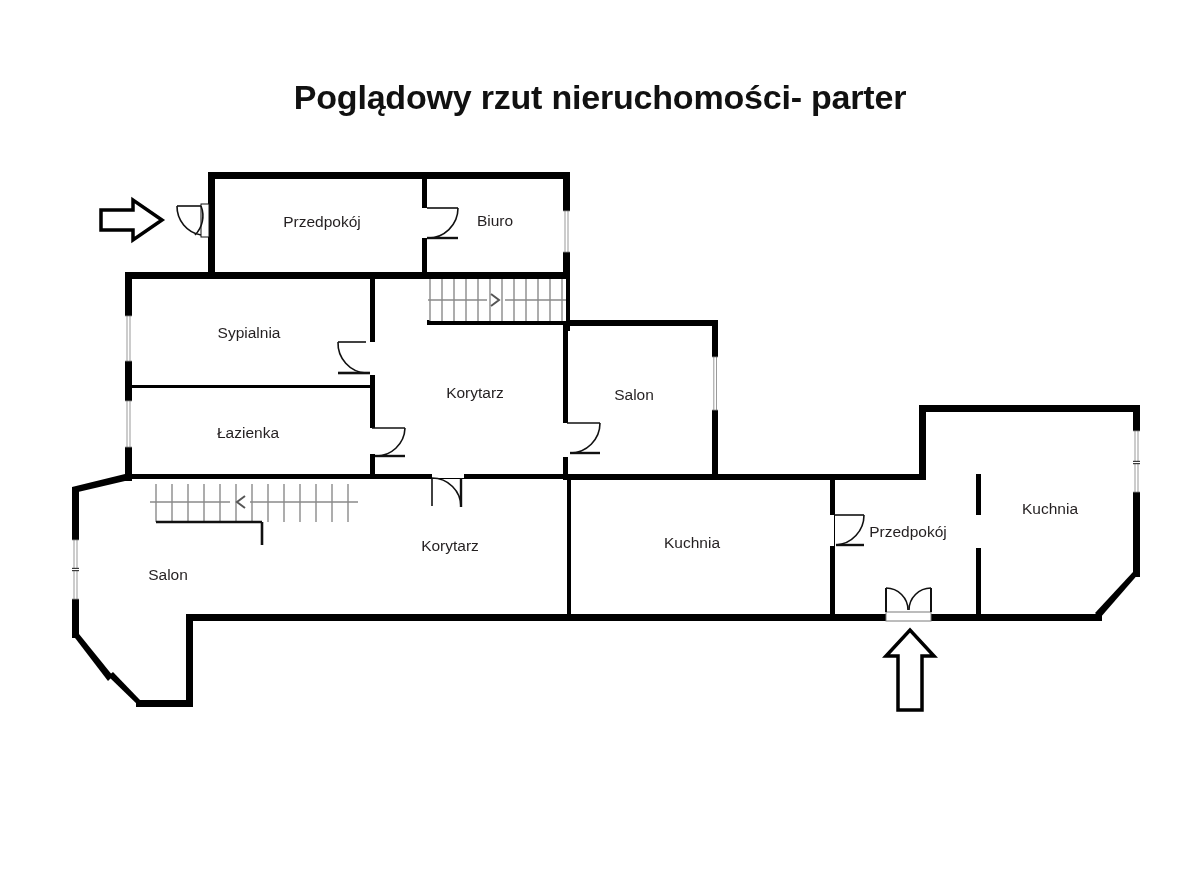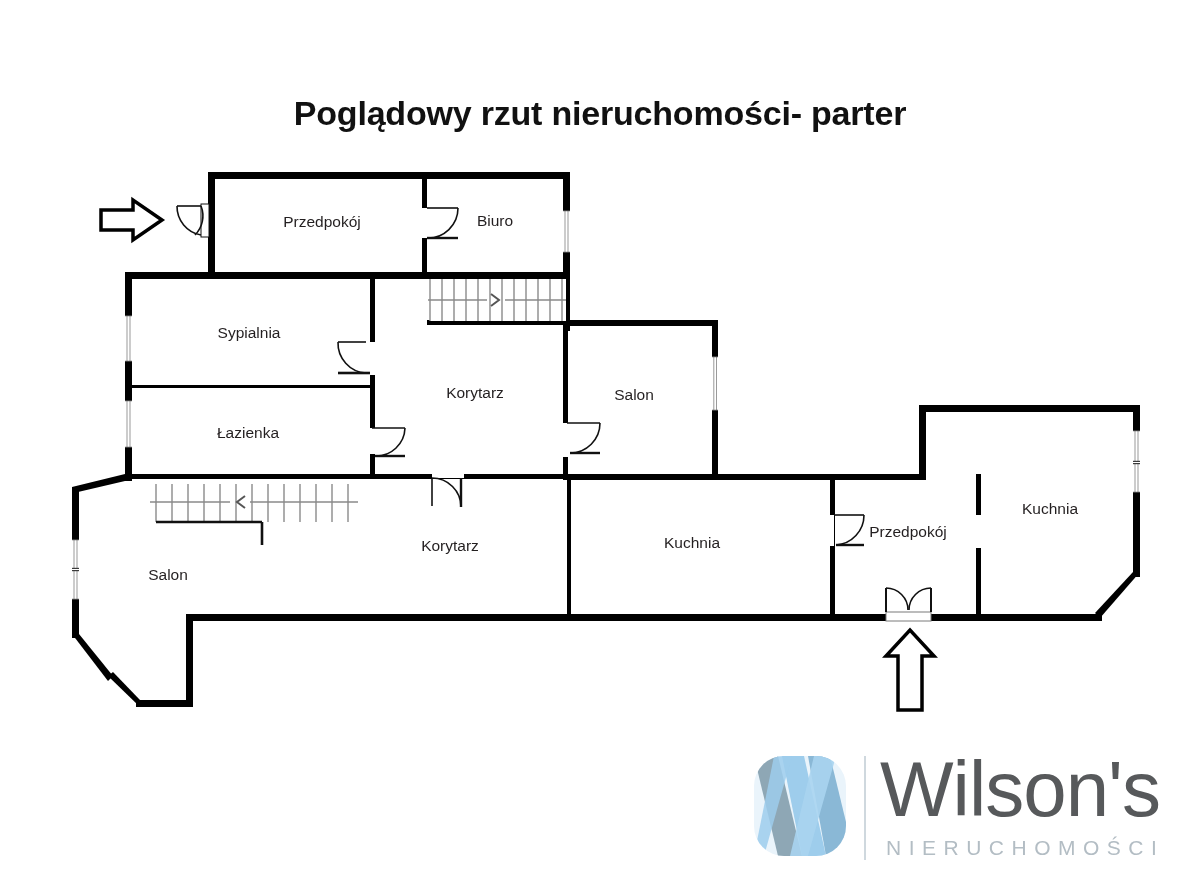--- a/index.html
+++ b/index.html
@@ -24,21 +24,20 @@
     position: absolute;
     left: 0;
     top: 78px;
     width: 1200px;
     text-align: center;
     font-size: 34px;
     font-weight: bold;
     color: #111111;
     letter-spacing: -0.2px;
     font-family: "Liberation Sans", sans-serif;
-    margin-top: 16px;
   }
   #floorplan-svg {
     position: absolute;
     left: 0;
     top: 0;
   }
   .room-label {
     font-family: "Liberation Sans", sans-serif;
     font-size: 15.5px;
     fill: #231f20;
@@ -352,34 +351,14 @@
       <text class="room-label" x="475" y="394">Korytarz</text>
       <text class="room-label" x="634" y="396">Salon</text>
       <text class="room-label" x="450" y="547">Korytarz</text>
       <text class="room-label" x="168" y="576">Salon</text>
       <text class="room-label" x="692" y="544">Kuchnia</text>
       <text class="room-label" x="908" y="533">Przedpokój</text>
       <text class="room-label" x="1050" y="510">Kuchnia</text>
     </g>
   </svg>
 
-  <div id="logo">
-    <svg id="logo-mark" viewBox="0 0 96 104">
-      <defs>
-        <clipPath id="markClip">
-          <rect x="2" y="2" width="92" height="100" rx="30" ry="30"></rect>
-        </clipPath>
-      </defs>
-      <g clip-path="url(#markClip)">
-        <rect x="2" y="2" width="92" height="100" fill="#eaf4fb"></rect>
-        <polygon points="2,2 26,2 50,102 26,102" fill="#8ea7b5"></polygon>
-        <polygon points="30,2 52,2 74,102 50,102" fill="#9ecdec"></polygon>
-        <polygon points="56,2 78,2 94,68 94,102 74,102" fill="#8ab8d6"></polygon>
-        <polygon points="22,2 40,2 12,102 2,102" fill="#9ecdec" opacity="0.85"></polygon>
-        <polygon points="62,2 84,2 56,102 38,102" fill="#a8d4ef" opacity="0.9"></polygon>
-      </g>
-    </svg>
-    <div id="logo-divider"></div>
-    <div id="logo-wordmark">Wilson's</div>
-    <div id="logo-subtitle">NIERUCHOMOŚCI</div>
-  </div>
 
 </div>
 
 </body></html>

